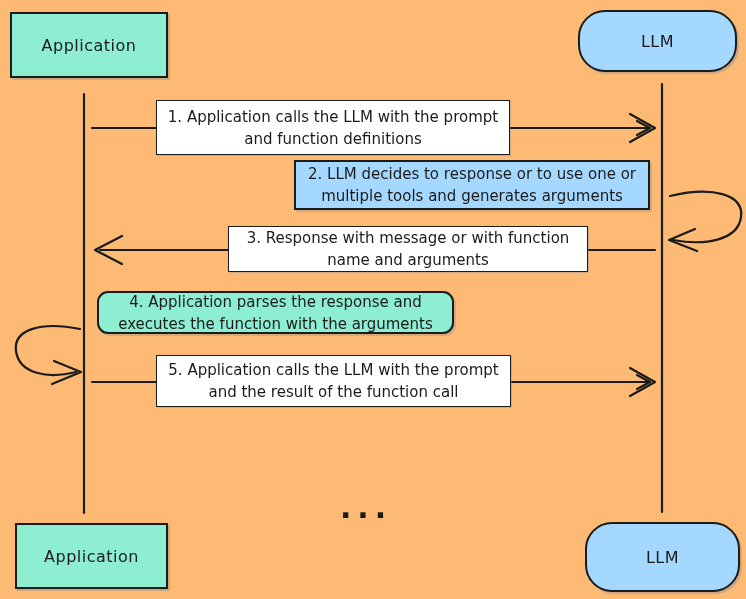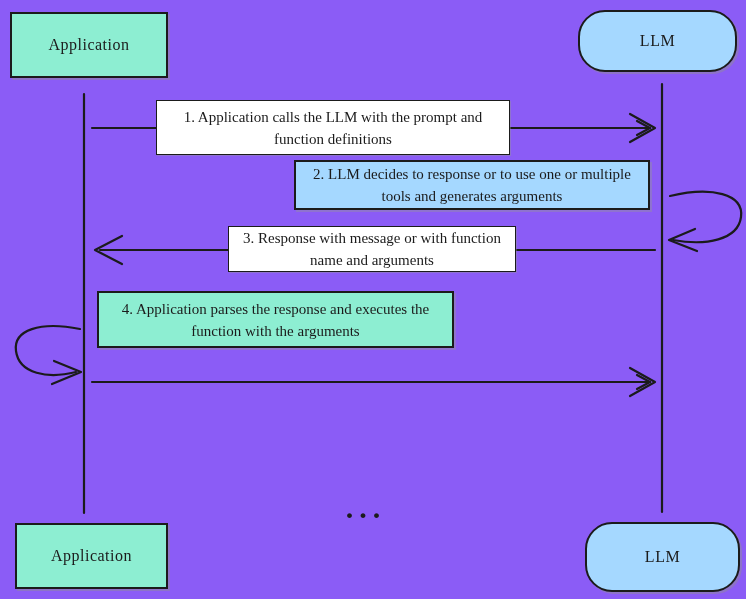--- a/index.html
+++ b/index.html
@@ -5,24 +5,23 @@
   html, body {
     margin: 0;
     padding: 0;
     background: #ffffff;
     font-family: "DejaVu Sans", "Liberation Sans", sans-serif;
   }
   #canvas {
     position: relative;
     width: 746px;
     height: 599px;
-    background: #8b5cf6;
+    background: #fdba74;
     overflow: hidden;
     color: var(--color-ink, #1b1b1b);
-    font-family: Liberation Serif, serif;
   }
   #wires {
     position: absolute;
     top: 0; left: 0;
     width: 746px; height: 599px;
   }
   .actor {
     position: absolute;
     display: flex;
     align-items: center;
@@ -58,22 +57,22 @@
     box-shadow: 2px 2px 0 rgba(150,150,150,0.4);
   }
   .msg.teal {
     background: var(--color-teal, #8deed2);
     border: 2px solid var(--color-ink, #1b1b1b);
     box-shadow: 2px 2px 0 rgba(150,150,150,0.4);
   }
   
   #msg1 { left: 156px; top: 100px; width: 354px; height: 55px; }
   #msg2 { left: 294px; top: 160px; width: 356px; height: 50px; }
-  #msg3 { left: 228px; top: 226px; width: 288px; height: 46px; }
-  #msg4 { left: 97px;  top: 291px; width: 357px; height: 57px; }
+  #msg3 { left: 228px; top: 226px; width: 360px; height: 46px; }
+  #msg4 { left: 97px;  top: 291px; width: 357px; height: 43px; border-radius: 11px; }
   #msg5 { left: 156px; top: 355px; width: 355px; height: 52px; }
   #msg6 { left: 291px; top: 425px; width: 356px; height: 47px; }
   
   #actor-tl { left: 10px;  top: 12px;  width: 158px; height: 66px; }
   #actor-tr { left: 578px; top: 10px;  width: 159px; height: 62px; }
   #actor-bl { left: 15px;  top: 523px; width: 153px; height: 66px; }
   #actor-br { left: 585px; top: 522px; width: 155px; height: 70px; }
   #ellipsis {
     position: absolute;
     left: 326px; top: 488px;
@@ -138,16 +137,19 @@
   </div>
   <div class="msg blue" id="msg2">
     <span>2. LLM decides to response or to use one or multiple tools and generates arguments</span>
   </div>
   <div class="msg white" id="msg3">
     <span>3. Response with message or with function name and arguments</span>
   </div>
   <div class="msg teal" id="msg4">
     <span>4. Application parses the response and executes the function with the arguments</span>
   </div>
+  <div class="msg white" id="msg5">
+    <span>5. Application calls the LLM with the prompt and the result of the function call</span>
+  </div>
 
   <div id="ellipsis">...</div>
 
 </div>
 
 </body></html>

